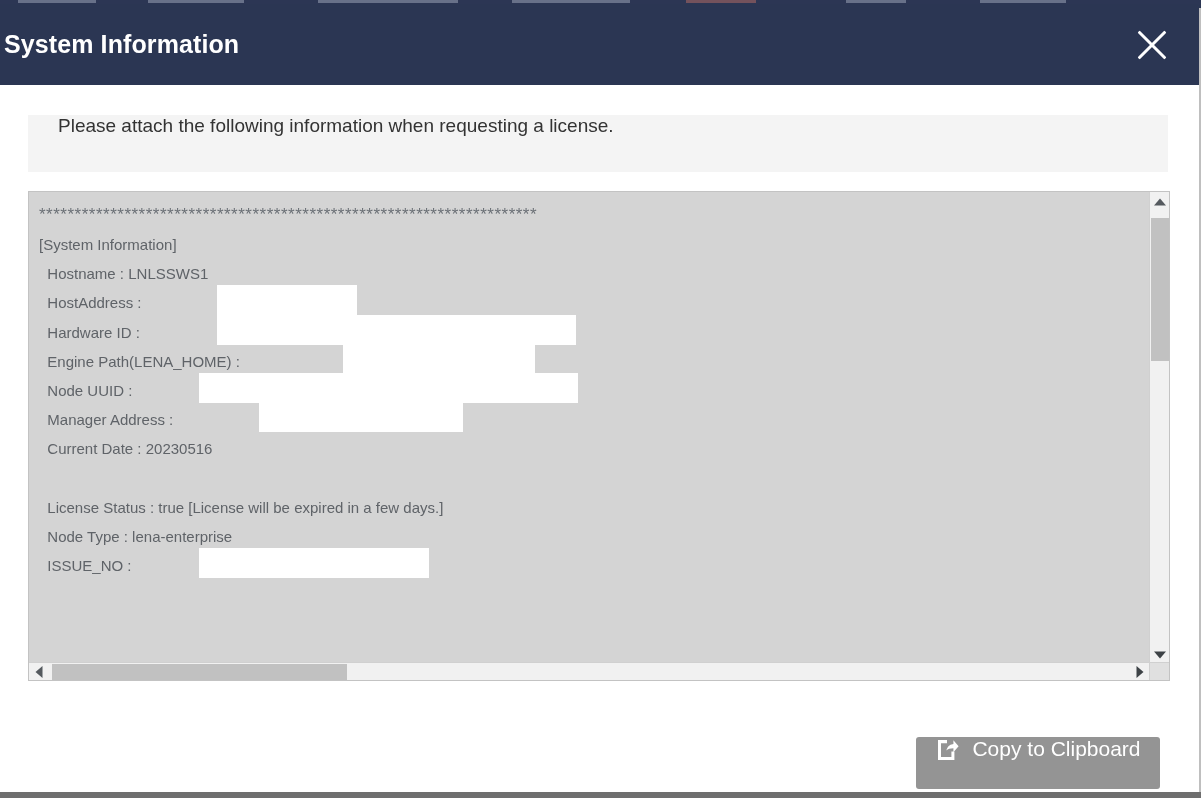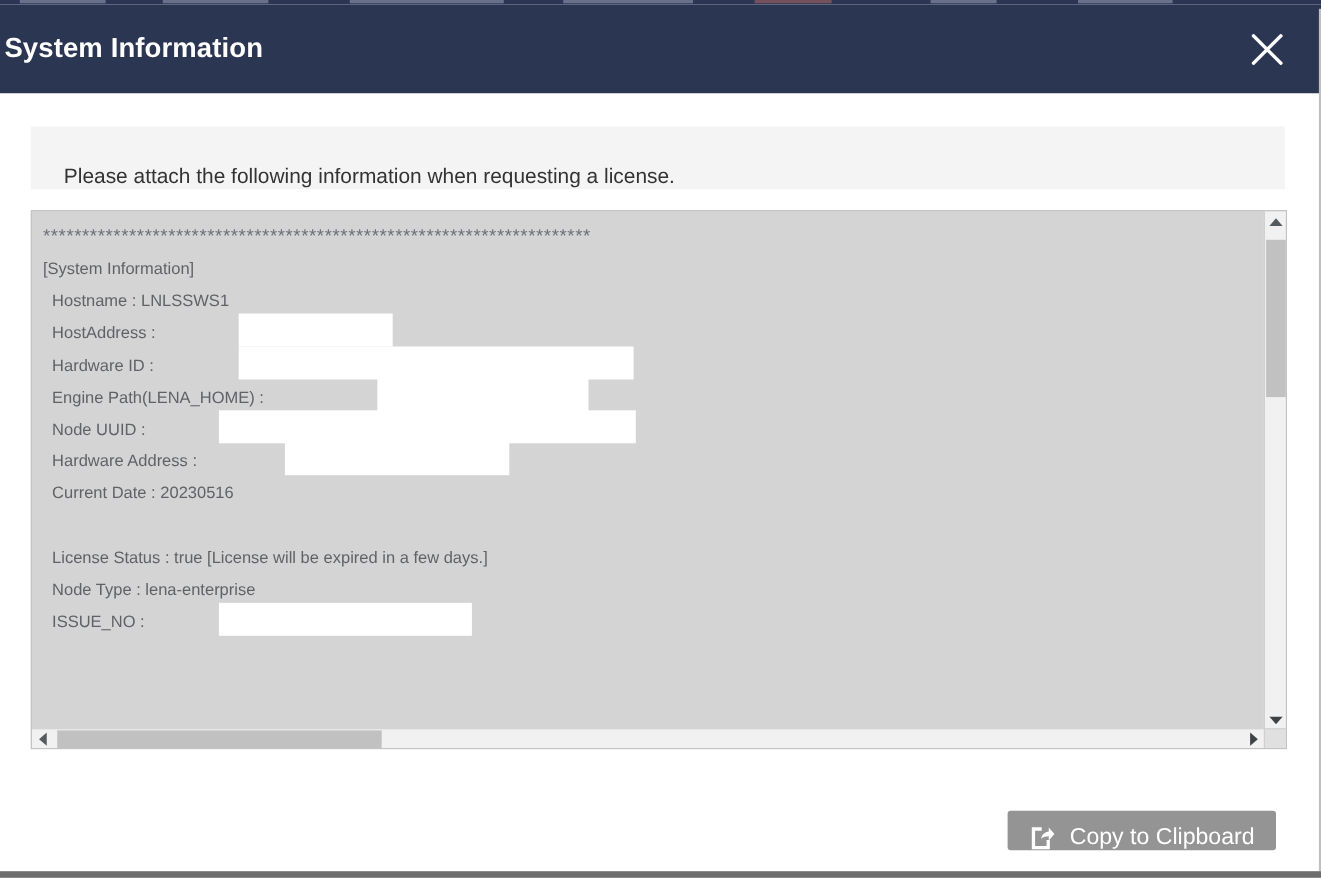--- a/index.html
+++ b/index.html
@@ -93,21 +93,21 @@
   }
 
   .notice-bar {
     position: absolute;
     left: 28px;
     top: 30px;
     width: 1140px;
     height: 57px;
     background: #f4f4f4;
     display: flex;
-    align-items: flex-end;
+    align-items: flex-start;
     box-sizing: border-box;
     padding-left: 30px;
   }
   .notice-text {
     font-size: 19px;
     color: #333333;
     white-space: nowrap;
   }
 
   
@@ -253,29 +253,29 @@
   .modal-footer {
     position: relative;
     height: 83px;
     background: #ffffff;
   }
   .copy-btn {
     position: absolute;
     right: 41px;
     top: 32px;
     width: 244px;
-    height: 36px;
+    height: 52px;
     background: #949494;
     border: none;
     border-radius: 3px;
     color: #ffffff;
     font-size: 21px;
     font-family: "Liberation Sans", sans-serif;
     display: flex;
-    align-items: flex-end;
+    align-items: flex-start;
     justify-content: center;
     gap: 13px;
     cursor: pointer;
     padding: 0;
   }
   .copy-icon { width: 24px; height: 24px; flex: 0 0 auto; display: block; }
   .copy-label { white-space: nowrap; }
 
   .bottom-rule {
     position: absolute;
@@ -322,21 +322,21 @@
 
     <div class="info-area">
       <div class="info-content" id="info-content">
           <div class="info-line stars">**********************************************************************</div>
           <div class="info-line"><span>[System Information]</span></div>
           <div class="info-line"><span>  Hostname : LNLSSWS1</span></div>
           <div class="info-line"><span>  HostAddress : </span><span class="redact" style="left: 178px; width: 140px;"></span></div>
           <div class="info-line"><span>  Hardware ID : </span><span class="redact" style="left: 178px; width: 359px;"></span></div>
           <div class="info-line"><span>  Engine Path(LENA_HOME) : </span><span class="redact" style="left: 304px; width: 192px;"></span></div>
           <div class="info-line"><span>  Node UUID : </span><span class="redact" style="left: 160px; width: 379px;"></span></div>
-          <div class="info-line"><span>  Hardware Address : </span><span class="redact" style="left: 220px; width: 204px;"></span></div>
+          <div class="info-line"><span>  Manager Address : </span><span class="redact" style="left: 220px; width: 204px;"></span></div>
           <div class="info-line"><span>  Current Date : 20230516</span></div>
           <div class="info-line blank"><span></span></div>
           <div class="info-line"><span>  License Status : true [License will be expired in a few days.]</span></div>
           <div class="info-line"><span>  Node Type : lena-enterprise</span></div>
           <div class="info-line"><span>  ISSUE_NO : </span><span class="redact" style="left: 160px; width: 230px;"></span></div>
         </div>
 
       <div class="vscroll">
         <div class="arrow-up">
             <span class="tri up"></span>

